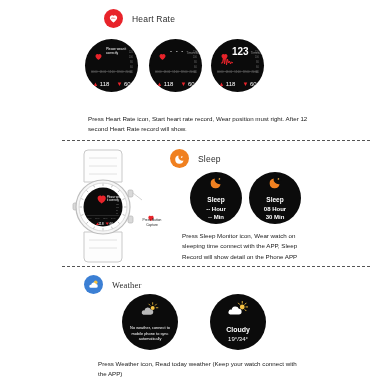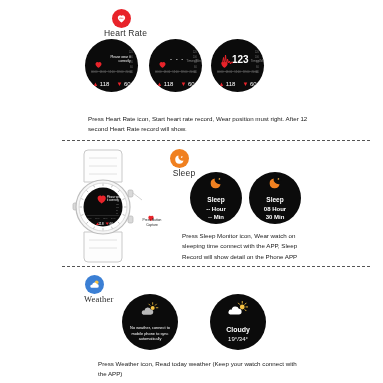--- a/index.html
+++ b/index.html
@@ -4,33 +4,33 @@
 <style>
   html,body{margin:0;padding:0;}
   body{
     width:383px;height:383px;background:#ffffff;
     font-family:"Liberation Sans","DejaVu Sans",sans-serif;
     color:#1a1a1a;overflow:hidden;position:relative;
   }
   .page{position:relative;width:383px;height:383px;}
 
   
-  .sec-head{display:flex;align-items:center;position:absolute;flex-direction:column;}
+  .sec-head{display:flex;align-items:center;position:absolute;}
   .sec-title{font-size:8.5px;color:#2b2b2b;letter-spacing:.2px;}
   .badge{width:19px;height:19px;border-radius:50%;display:flex;
          align-items:center;justify-content:center;flex:0 0 auto;margin-right:9px;}
   .badge svg{display:block;}
   .badge-hr{background:#e8232a;}
   .badge-sleep{background:#f08020;}
   .badge-weather{background:#3b7fd4;}
 
   
   .face{border-radius:50%;background:#0b0b0b;position:absolute;overflow:hidden;}
 
-  .hr-top{position:absolute;left:9px;top:16px;display:flex;align-items:flex-start;text-align:right;}
+  .hr-top{position:absolute;left:9px;top:8px;display:flex;align-items:flex-start;}
   .hr-heart{width:9px;height:9px;flex:0 0 auto;margin-right:3px;}
   .hr-note{font-size:3.4px;color:#ffffff;line-height:1.25;max-width:26px;
            transform:scale(.95);transform-origin:left top;}
   .hr-dash{font-size:6px;color:#ffffff;letter-spacing:1px;line-height:9px;}
   .hr-bpm{font-size:10px;color:#ffffff;font-weight:bold;line-height:9px;}
   .hr-unit{font-size:3.2px;color:#8a8a8a;margin-left:2px;align-self:flex-end;
            padding-bottom:1px;}
 
   .yaxis{position:absolute;right:5px;top:13px;display:flex;flex-direction:column;
          gap:2.5px;align-items:flex-end;}

